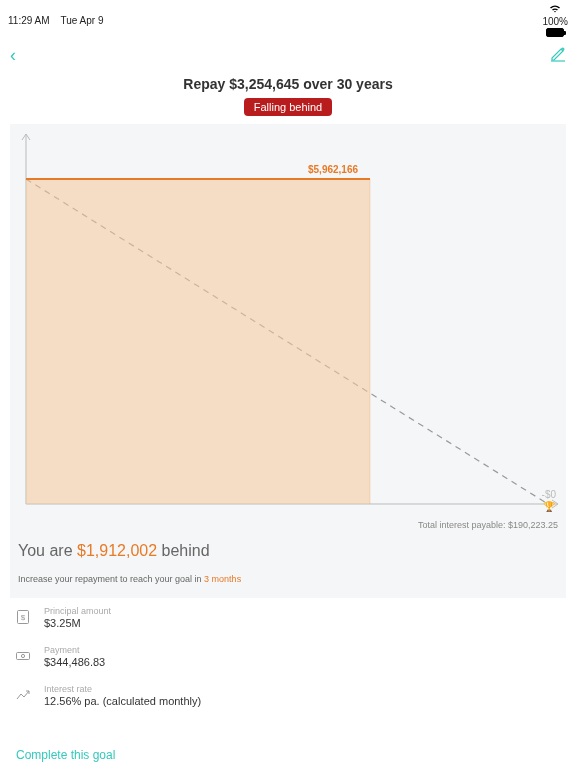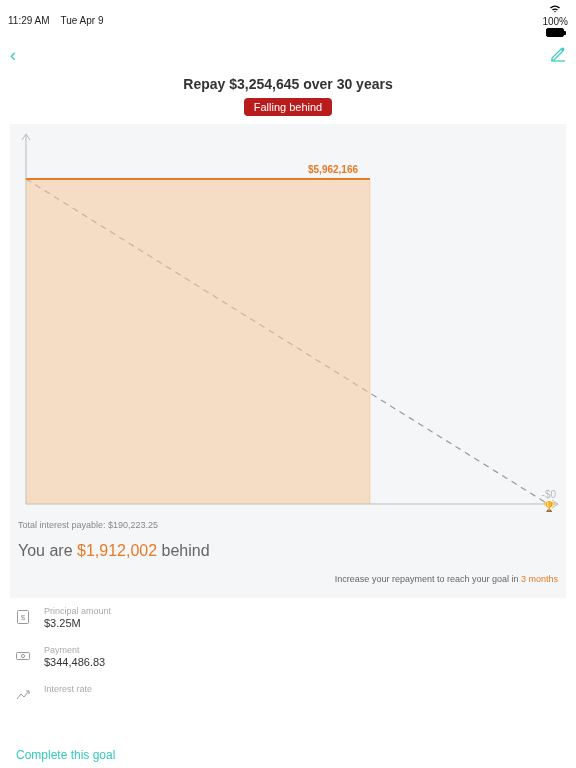--- a/index.html
+++ b/index.html
@@ -71,29 +71,29 @@
     position: absolute;
     right: 2px; bottom: 14px;
     color: #bbb; font-size: 10px;
   }
   .trophy {
     position: absolute;
     right: 2px; bottom: 2px;
     color: #bbb; font-size: 10px;
   }
   .interest-line {
-    text-align: left; font-size: 9px; color: #888;
+    text-align: right; font-size: 9px; color: #888;
     margin-top: 6px;
   }
   .behind-line {
     font-size: 16px; color: #666; margin-top: 12px;
   }
   .behind-line .accent { color: #e77a27; font-weight: 500; }
   .increase-line {
-    text-align: right; font-size: 9px; color: #666; margin-top: 14px; margin-bottom: 8px;
+    text-align: left; font-size: 9px; color: #666; margin-top: 14px; margin-bottom: 8px;
   }
   .increase-line .accent { color: #e77a27; }
   .details { padding: 0 14px; }
   .detail-row {
     display: flex; align-items: flex-start; gap: 12px;
     padding: 8px 0;
   }
   .detail-icon {
     width: 18px; height: 18px; display: flex; align-items: center; justify-content: center;
     color: #999; flex-shrink: 0; margin-top: 2px;
@@ -197,20 +197,21 @@
   </div>
   <div class="detail-row">
     <span class="detail-icon">
       <svg width="16" height="16" viewBox="0 0 16 16" fill="none" stroke="#999" stroke-width="1">
           <polyline points="2,12 6,7 9,10 14,4"></polyline>
           <polyline points="11,4 14,4 14,7"></polyline>
         </svg>
     </span>
     <div class="detail-text">
       <div class="label">Interest rate</div>
+      <div class="value">12.56% pa. (calculated monthly)</div>
     </div>
   </div>
   <div class="detail-row">
     
     
   </div>
 </div>
 
 <a class="complete-link">Complete this goal</a>
 

